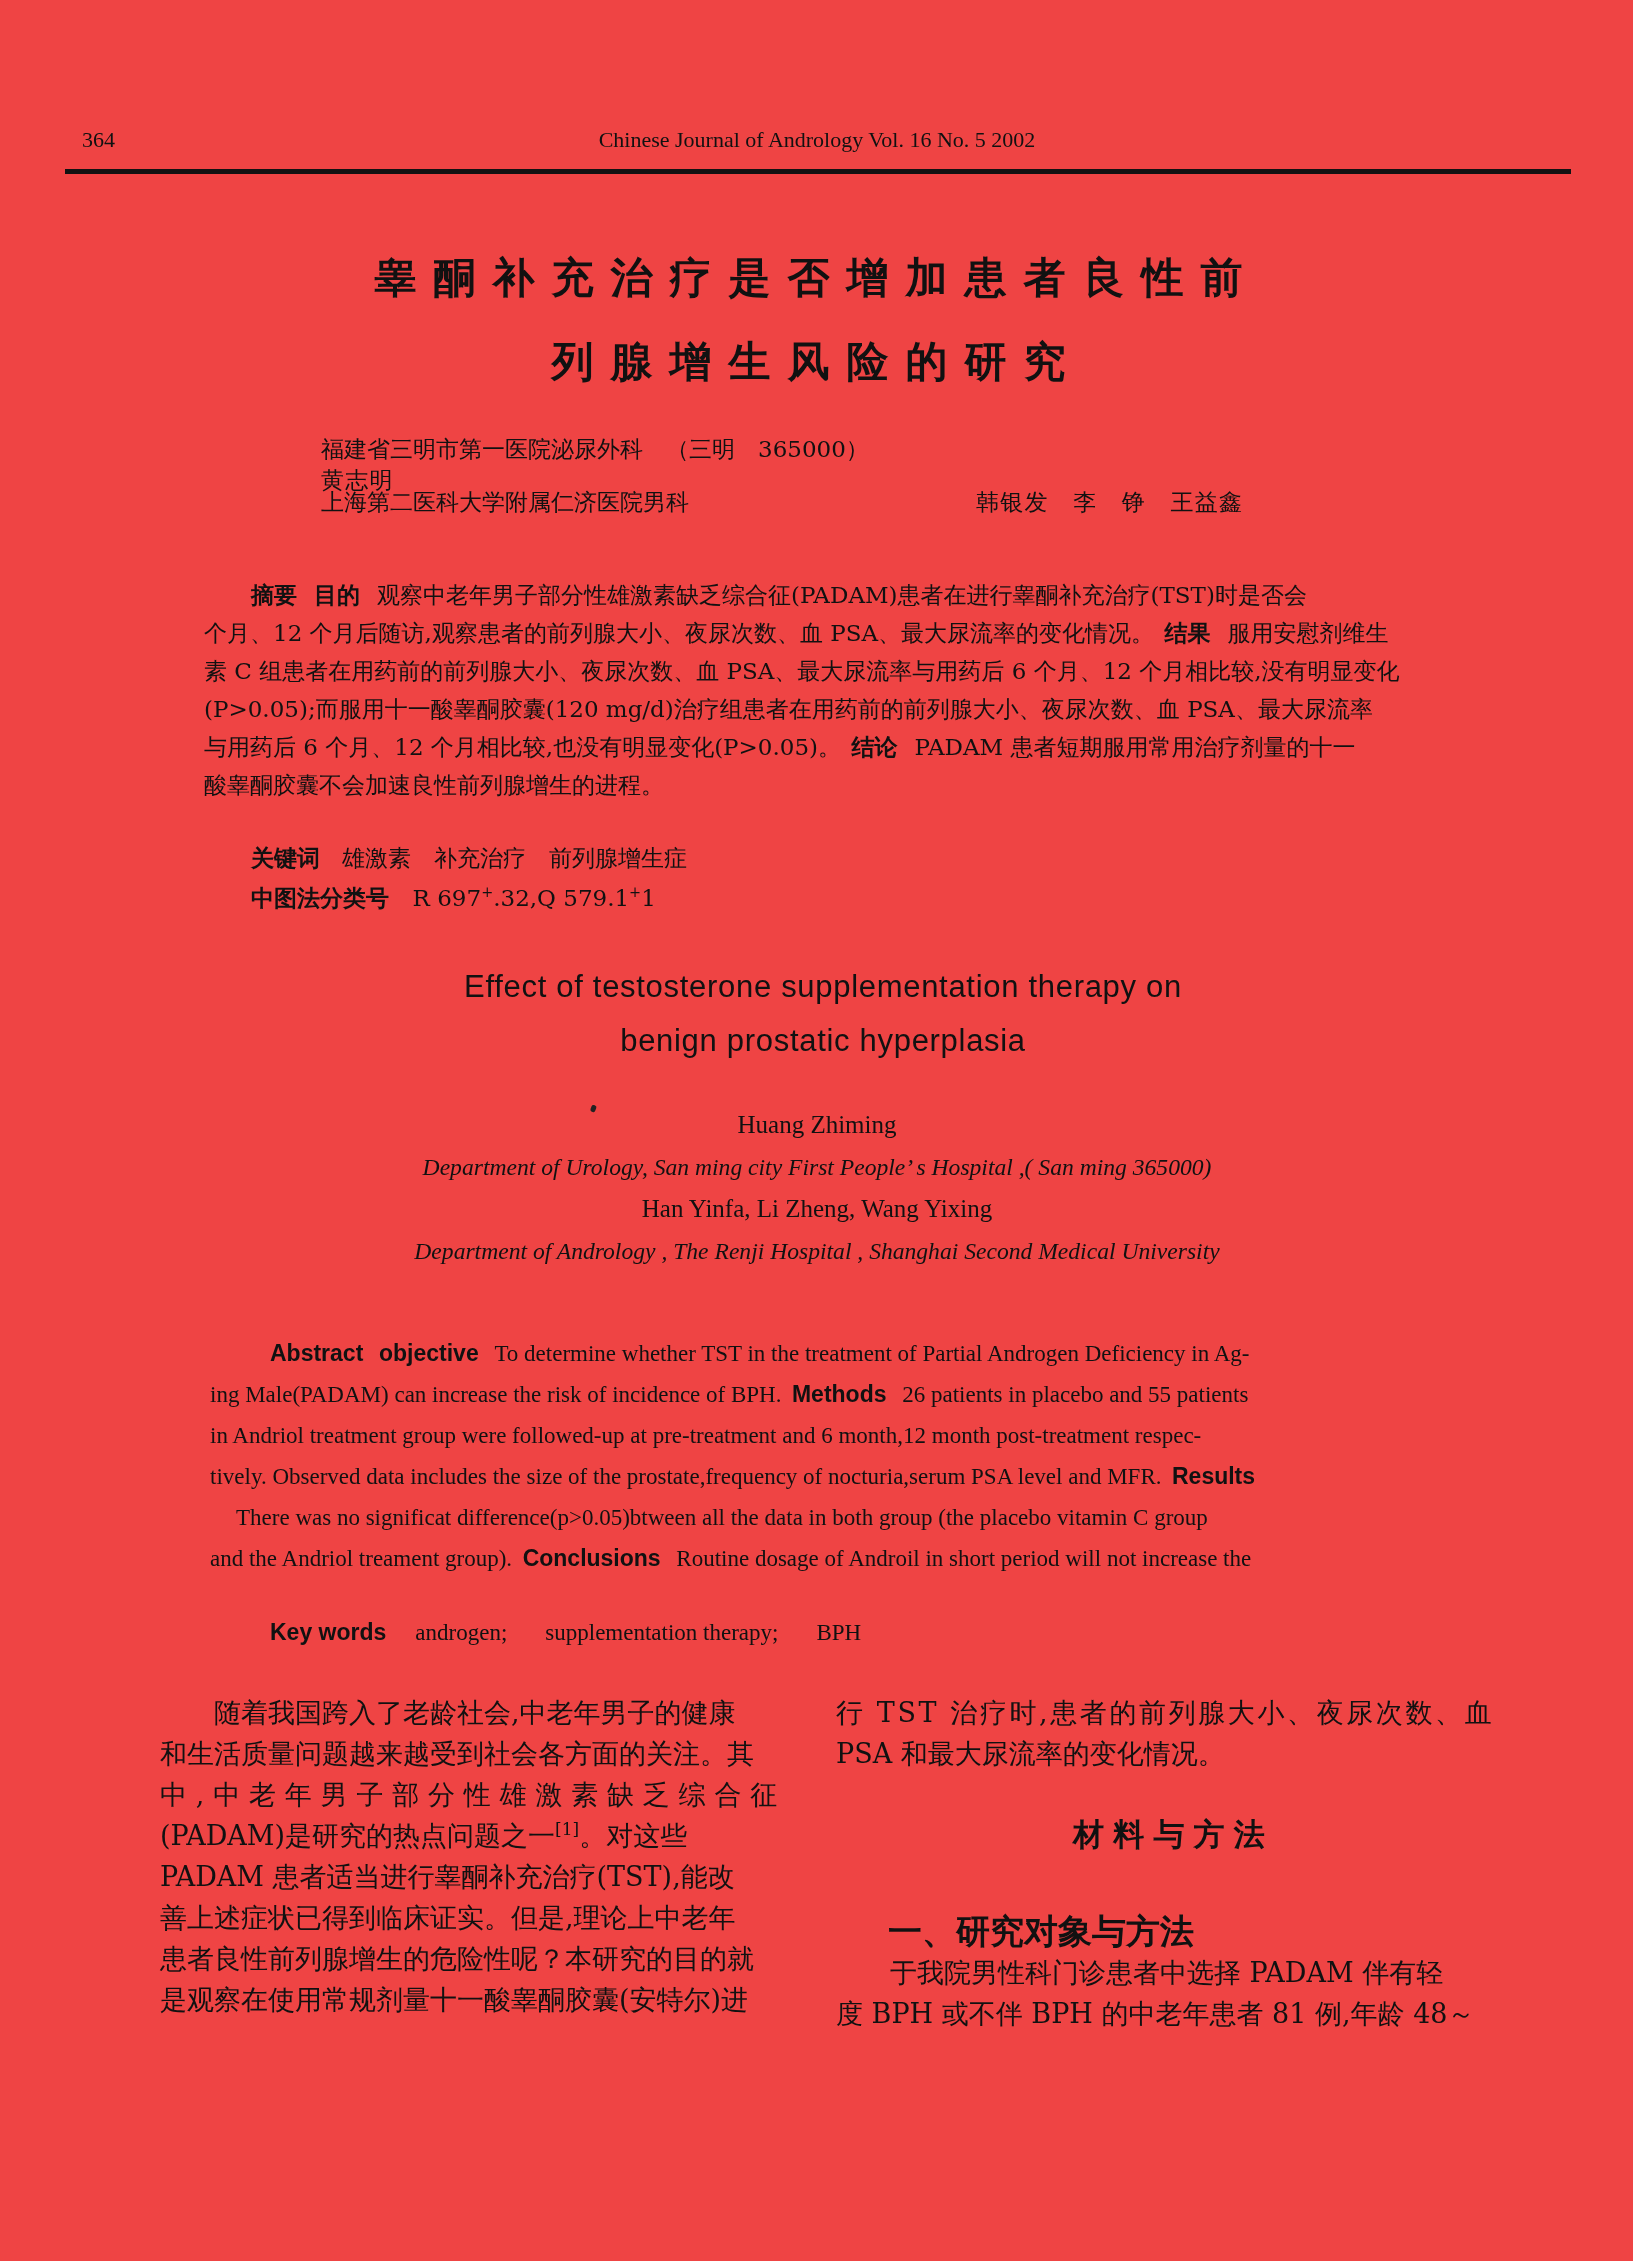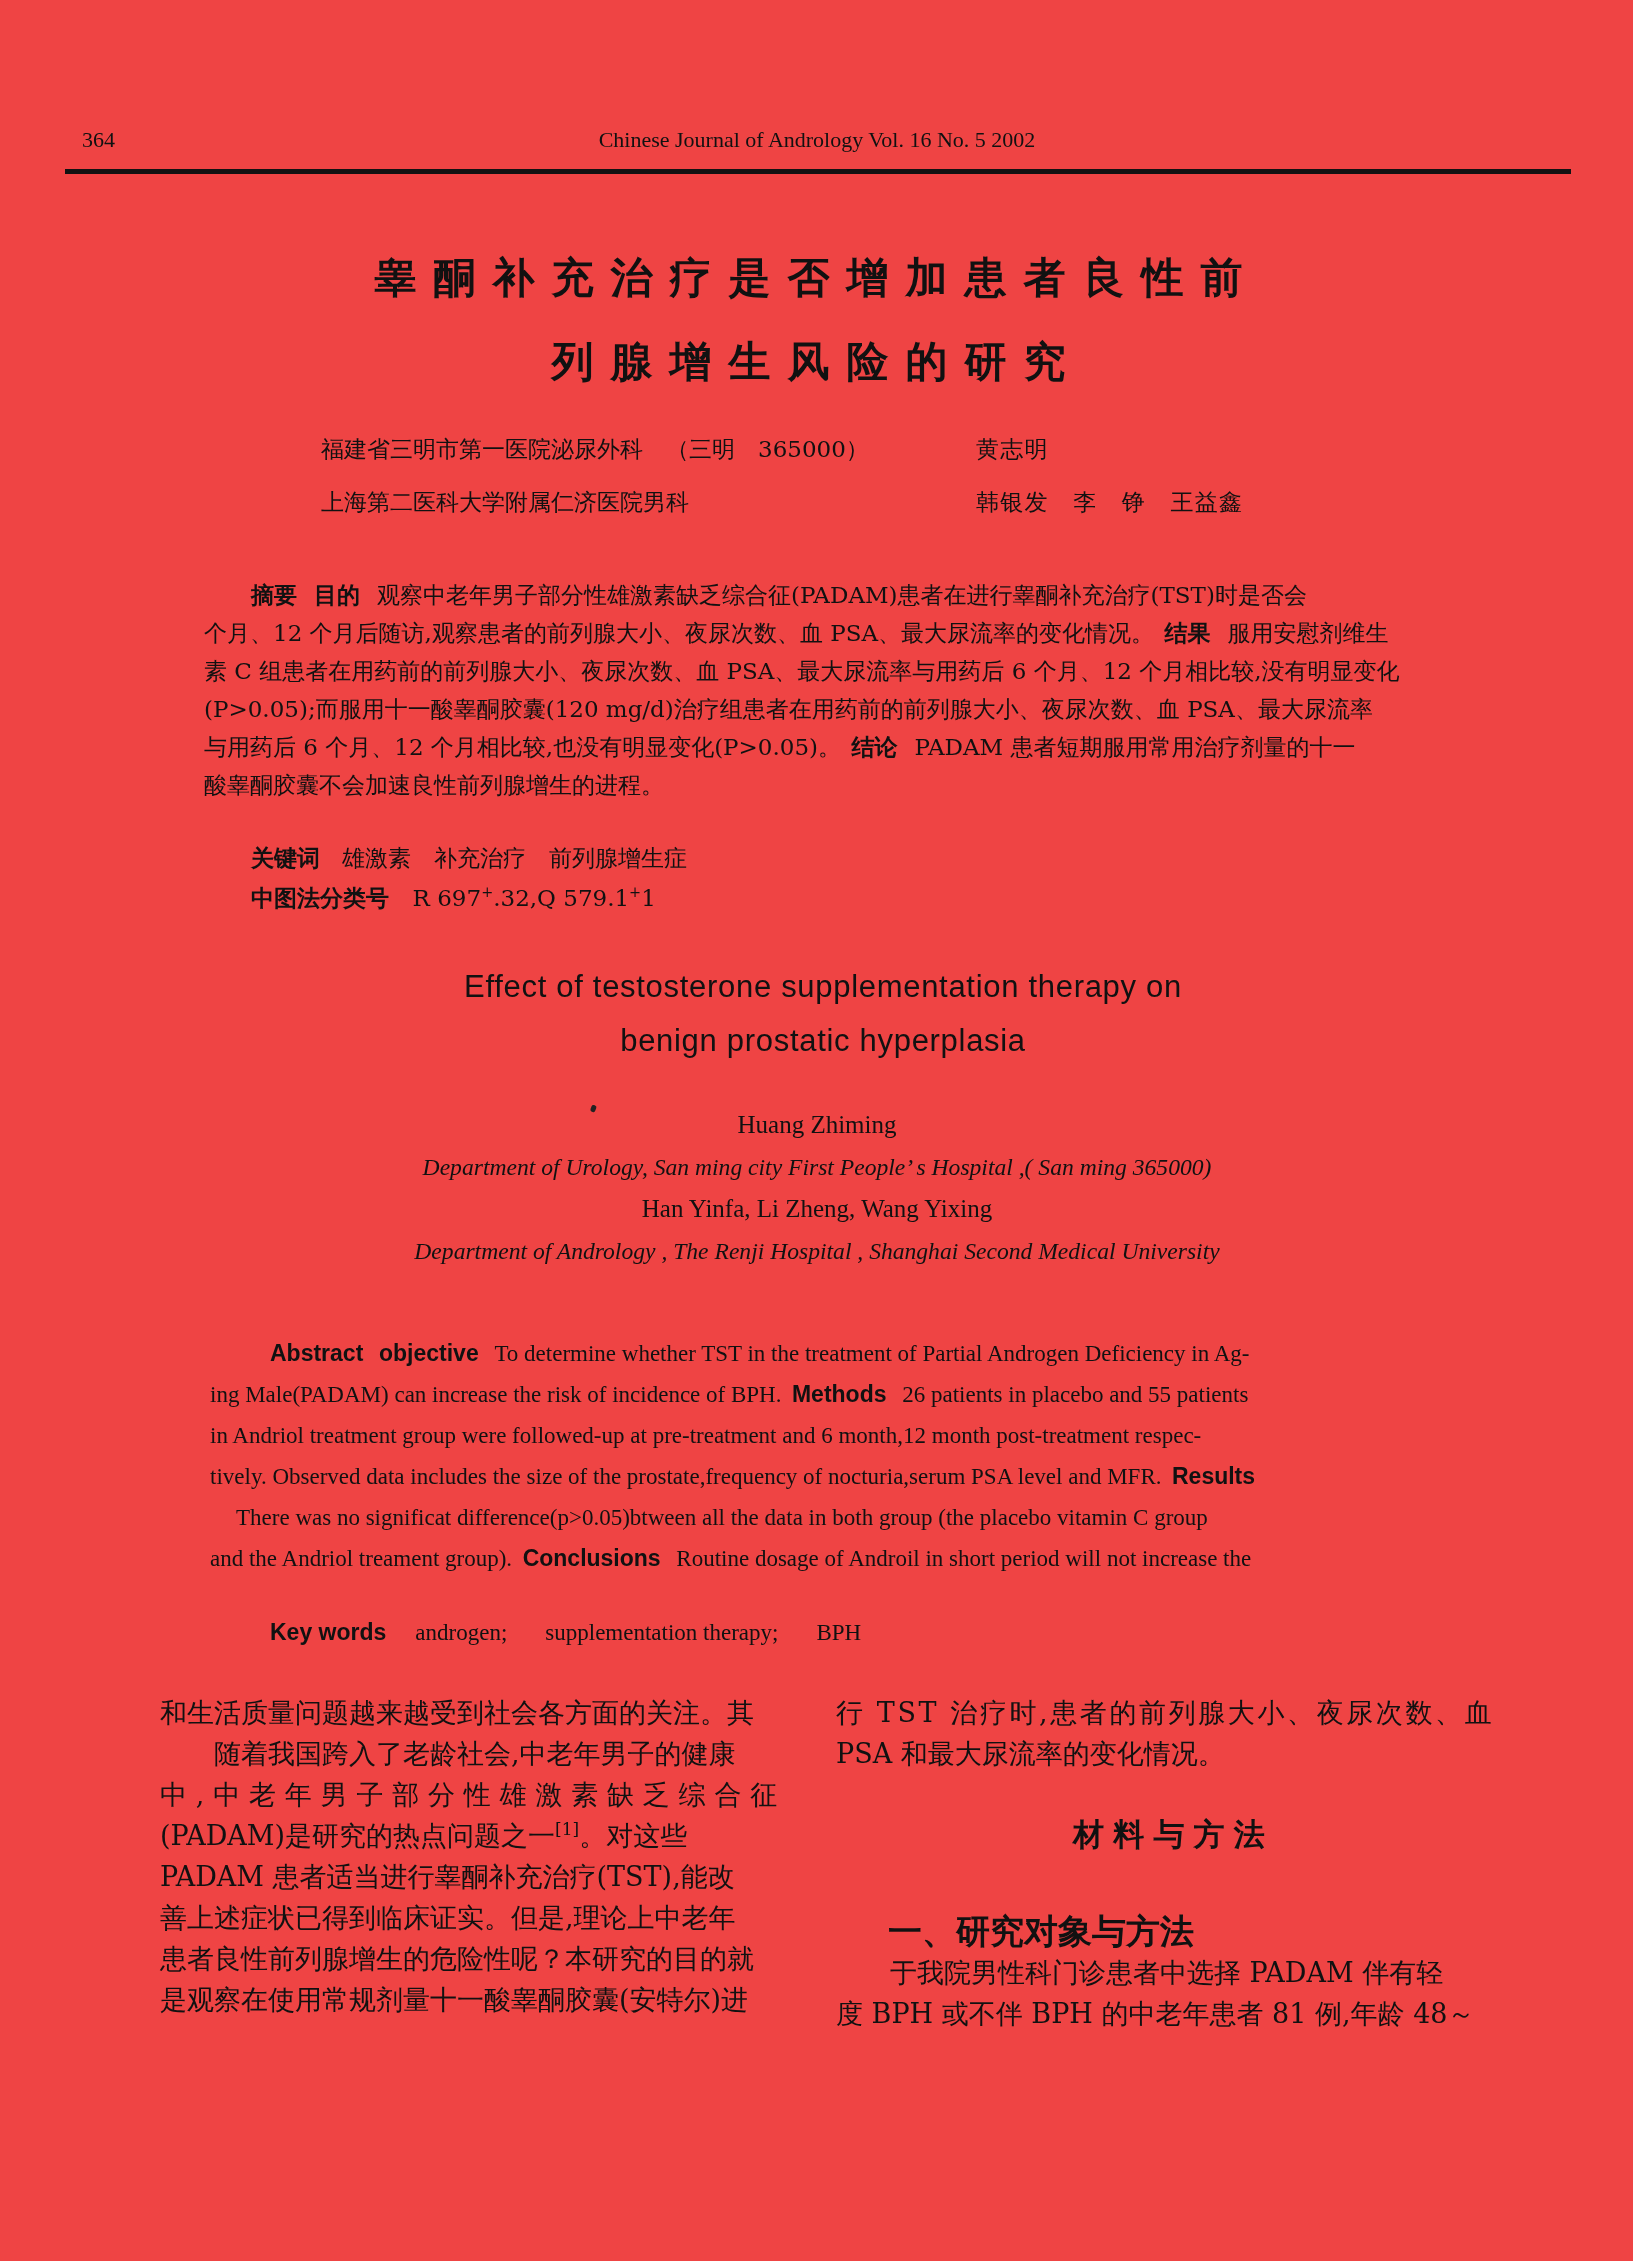--- a/index.html
+++ b/index.html
@@ -36,21 +36,21 @@
     font-family:Liberation Serif, serif;
     font-weight:900; font-size:42px; letter-spacing:17px;
   }
   .title-cn .tl{display:block; line-height:84px; white-space:nowrap;}
   
   .affil{
     position:absolute; left:321px; right:131px;
     display:flex; align-items:baseline;
     font-size:23px; white-space:nowrap;
   }
-  .affil-1{top:434px;}
+  .affil-1{top:434px;flex-direction:column;}
   .affil-2{top:487px;}
   .affil-text{width:655px; flex:0 0 auto;}
   .affil-authors{flex:0 0 auto; letter-spacing:1.3px;}
   
   .abs-cn{
     position:absolute; left:204px; top:576px; width:1244px;
     font-size:23px;
   }
   .al{line-height:38px; white-space:nowrap;}
   .indent-cn{padding-left:47px;}
@@ -228,22 +228,22 @@
     <div class="ael">
       <span>and the Andriol treament group).</span><b class="lbl-en mid">Conclusions</b><span>Routine dosage of Androil in short period will not increase the</span>
     </div>
   </div>
 
   <div class="kw-en">
     <b class="lbl-en">Key words</b><span class="kw-item">androgen;</span><span class="kw-item">supplementation therapy;</span><span class="kw-item">BPH</span>
   </div>
 
   <div class="col col-left">
+    <div class="bl indent-body">随着我国跨入了老龄社会,中老年男子的健康</div>
     <div class="bl">和生活质量问题越来越受到社会各方面的关注。其</div>
-    <div class="bl indent-body">随着我国跨入了老龄社会,中老年男子的健康</div>
     <div class="bl spread">中,中老年男子部分性雄激素缺乏综合征</div>
     <div class="bl">
       <span>(PADAM)是研究的热点问题之一</span><sup class="ref">[1]</sup><span>。对这些</span>
     </div>
     <div class="bl">PADAM 患者适当进行睾酮补充治疗(TST),能改</div>
     <div class="bl">善上述症状已得到临床证实。但是,理论上中老年</div>
     <div class="bl">患者良性前列腺增生的危险性呢？本研究的目的就</div>
     <div class="bl">是观察在使用常规剂量十一酸睾酮胶囊(安特尔)进</div>
   </div>
 

